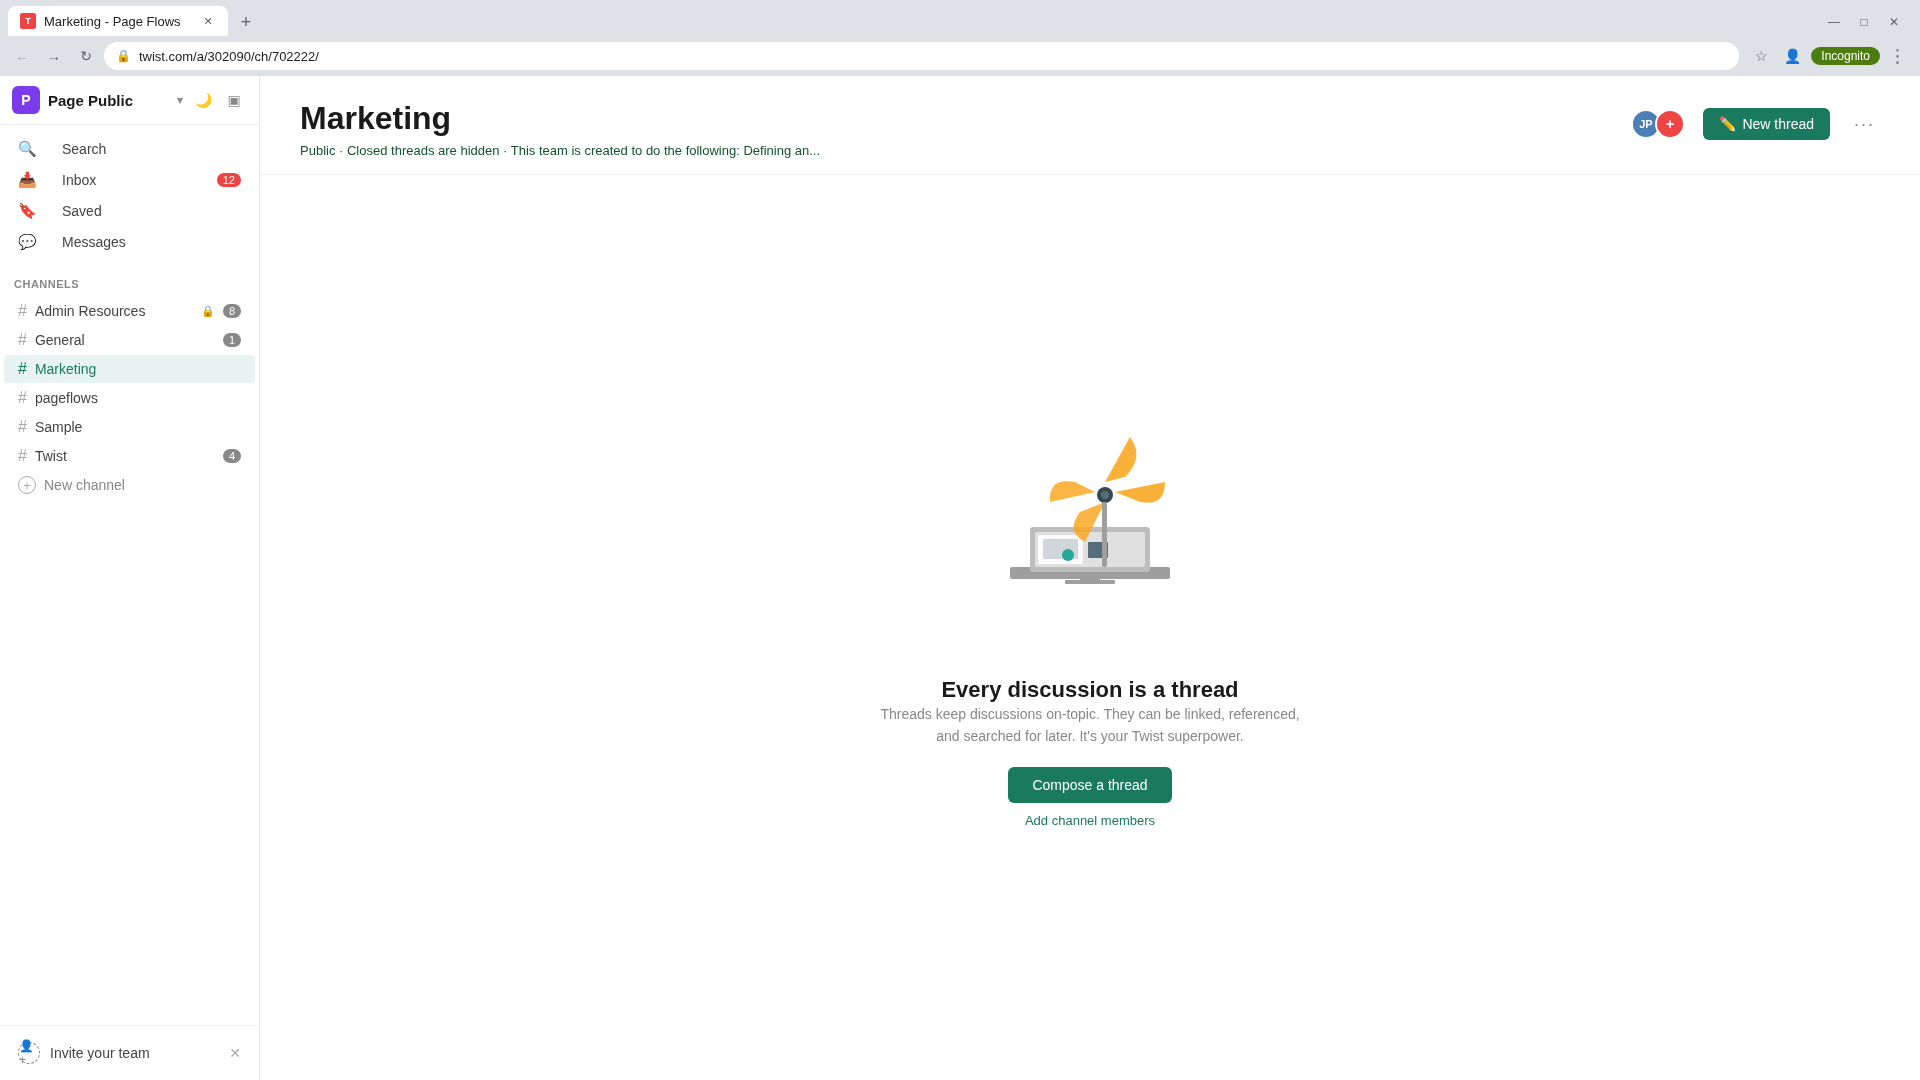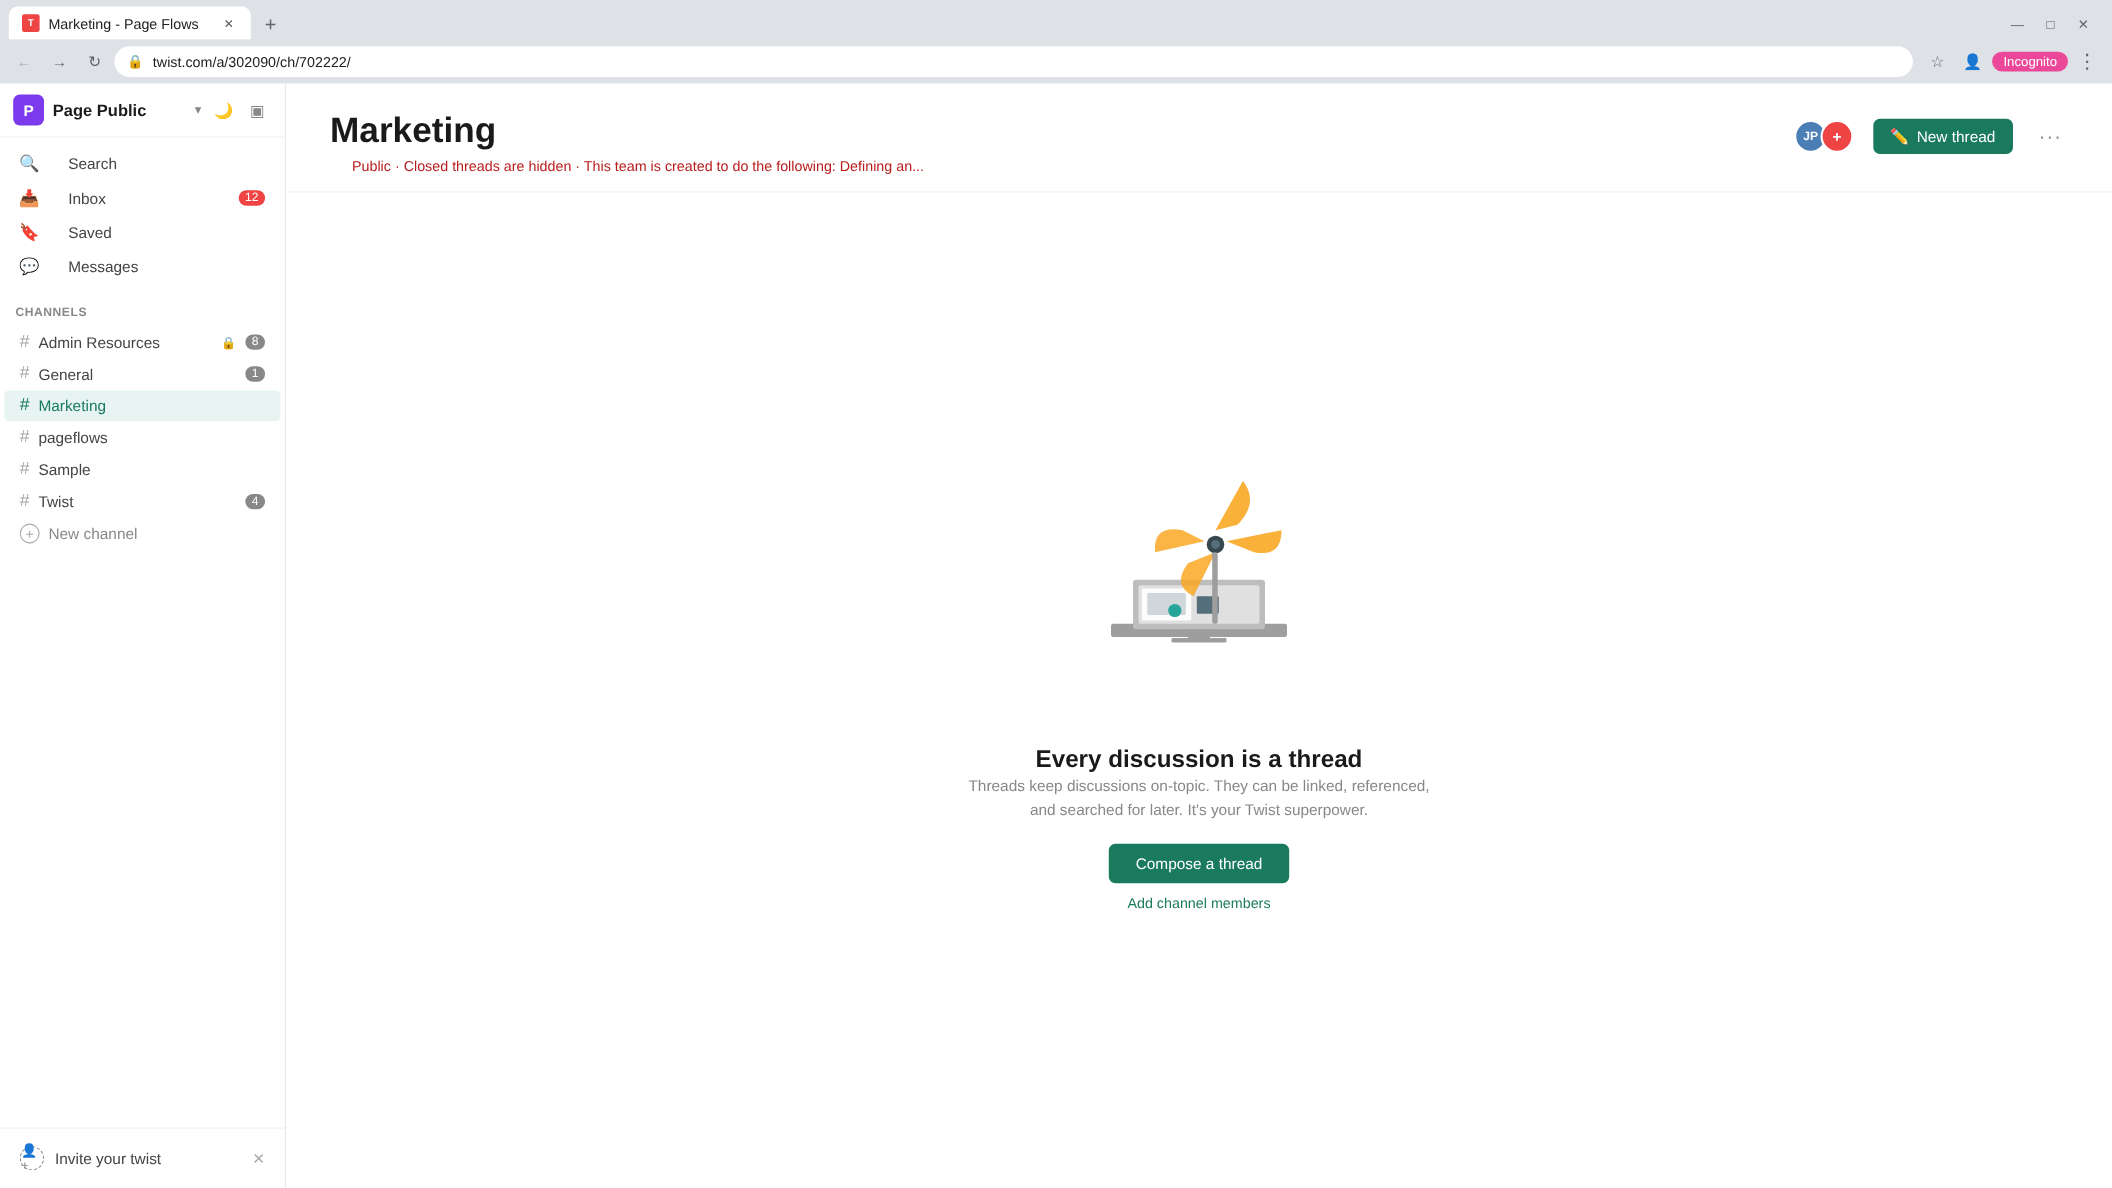--- a/index.html
+++ b/index.html
@@ -14,21 +14,21 @@
     .tab-close { width: 16px; height: 16px; border-radius: 50%; display: flex; align-items: center; justify-content: center; cursor: pointer; color: #5f6368; font-size: 11px; }
     .tab-new { width: 28px; height: 28px; border-radius: 50%; display: flex; align-items: center; justify-content: center; color: #5f6368; font-size: 18px; cursor: pointer; margin-left: 4px; }
     .toolbar { display: flex; align-items: center; height: 40px; padding: 0 8px; gap: 4px; background: #dee1e6; }
     .nav-btn { width: 28px; height: 28px; border-radius: 50%; display: flex; align-items: center; justify-content: center; color: #5f6368; font-size: 14px; cursor: pointer; }
     .nav-btn.disabled { color: #aaa; cursor: default; }
     .address-bar { flex: 1; height: 28px; background: #fff; border-radius: 14px; display: flex; align-items: center; padding: 0 12px; font-size: 13px; color: #202124; gap: 8px; }
     .address-bar .lock-icon { color: #5f6368; font-size: 12px; }
     .address-text { color: #202124; font-size: 13px; }
     .toolbar-right { display: flex; align-items: center; gap: 4px; margin-left: 4px; }
     .toolbar-btn { width: 28px; height: 28px; border-radius: 50%; display: flex; align-items: center; justify-content: center; color: #5f6368; cursor: pointer; font-size: 14px; }
-    .incognito-btn { display: flex; align-items: center; gap: 4px; background: #ec4899; border-radius: 12px; padding: 2px 10px; color: #fff; font-size: 12px; cursor: pointer; }
+    .incognito-btn { display: flex; align-items: center; gap: 4px; background: #4d7c0f; border-radius: 12px; padding: 2px 10px; color: #fff; font-size: 12px; cursor: pointer; }
     .chrome-menu { font-size: 18px; letter-spacing: 1px; }
 
     
     .app { display: flex; height: calc(1080px - 76px); }
 
     
     .sidebar { width: 260px; background: #fff; border-right: 1px solid #e8e8e8; display: flex; flex-direction: column; flex-shrink: 0; height: 100%; }
     .workspace-header { display: flex; align-items: center; padding: 10px 12px; gap: 8px; border-bottom: 1px solid #f0f0f0; }
     .workspace-icon { width: 28px; height: 28px; background: #7c3aed; border-radius: 6px; display: flex; align-items: center; justify-content: center; color: #fff; font-weight: bold; font-size: 14px; flex-shrink: 0; }
     .workspace-name { font-size: 15px; font-weight: 600; color: #1a1a1a; flex: 1; }
@@ -58,21 +58,21 @@
     .invite-item { display: flex; align-items: center; padding: 6px 10px; gap: 10px; font-size: 14px; color: #444; border-radius: 4px; cursor: pointer; }
     .invite-icon { width: 22px; height: 22px; border-radius: 50%; border: 1.5px dashed #888; display: flex; align-items: center; justify-content: center; font-size: 12px; color: #888; }
     .invite-label { flex: 1; }
     .invite-close { color: #aaa; font-size: 14px; cursor: pointer; }
 
     
     .main { flex: 1; display: flex; flex-direction: column; background: #fff; overflow: hidden; }
     .channel-header { padding: 24px 40px 16px; border-bottom: 1px solid #f0f0f0; display: flex; align-items: flex-start; justify-content: space-between; }
     .channel-title-section { }
     .channel-title { font-size: 32px; font-weight: 700; color: #1a1a1a; margin-bottom: 6px; }
-    .channel-meta { font-size: 13px; color: #b91c1c; margin-left: 20px; }
+    .channel-meta { font-size: 13px; color: #14532d; }
     .channel-header-right { display: flex; align-items: center; gap: 18px; margin-top: 8px; }
     .member-avatars { display: flex; }
     .member-avatar { width: 30px; height: 30px; border-radius: 50%; border: 2px solid #fff; margin-left: -6px; display: flex; align-items: center; justify-content: center; font-size: 11px; font-weight: bold; color: #fff; }
     .member-avatar:first-child { margin-left: 0; }
     .avatar-jp { background: #4a7eb5; }
     .avatar-add { background: #e44; font-size: 14px; }
     .new-thread-btn { display: flex; align-items: center; gap: 6px; background: #1a7a5e; color: #fff; border: none; border-radius: 6px; padding: 8px 16px; font-size: 14px; font-weight: 500; cursor: pointer; }
     .new-thread-btn .edit-icon { font-size: 14px; }
     .more-btn { width: 32px; height: 32px; border-radius: 50%; display: flex; align-items: center; justify-content: center; color: #888; cursor: pointer; font-size: 18px; letter-spacing: 1px; }
 
@@ -197,21 +197,21 @@
 
       <div class="new-channel-item">
         <div class="plus-icon">+</div>
         <span>New channel</span>
       </div>
     </div>
 
     <div class="sidebar-footer">
       <div class="invite-item">
         <div class="invite-icon">👤+</div>
-        <span class="invite-label">Invite your twist</span>
+        <span class="invite-label">Invite your team</span>
         <span class="invite-close">✕</span>
       </div>
     </div>
   </div>
 
   <div class="main">
     <div class="channel-header">
       <div class="channel-title-section">
         <h1 class="channel-title">Marketing</h1>
         <div class="channel-meta">Public · Closed threads are hidden · This team is created to do the following: Defining an...</div>

